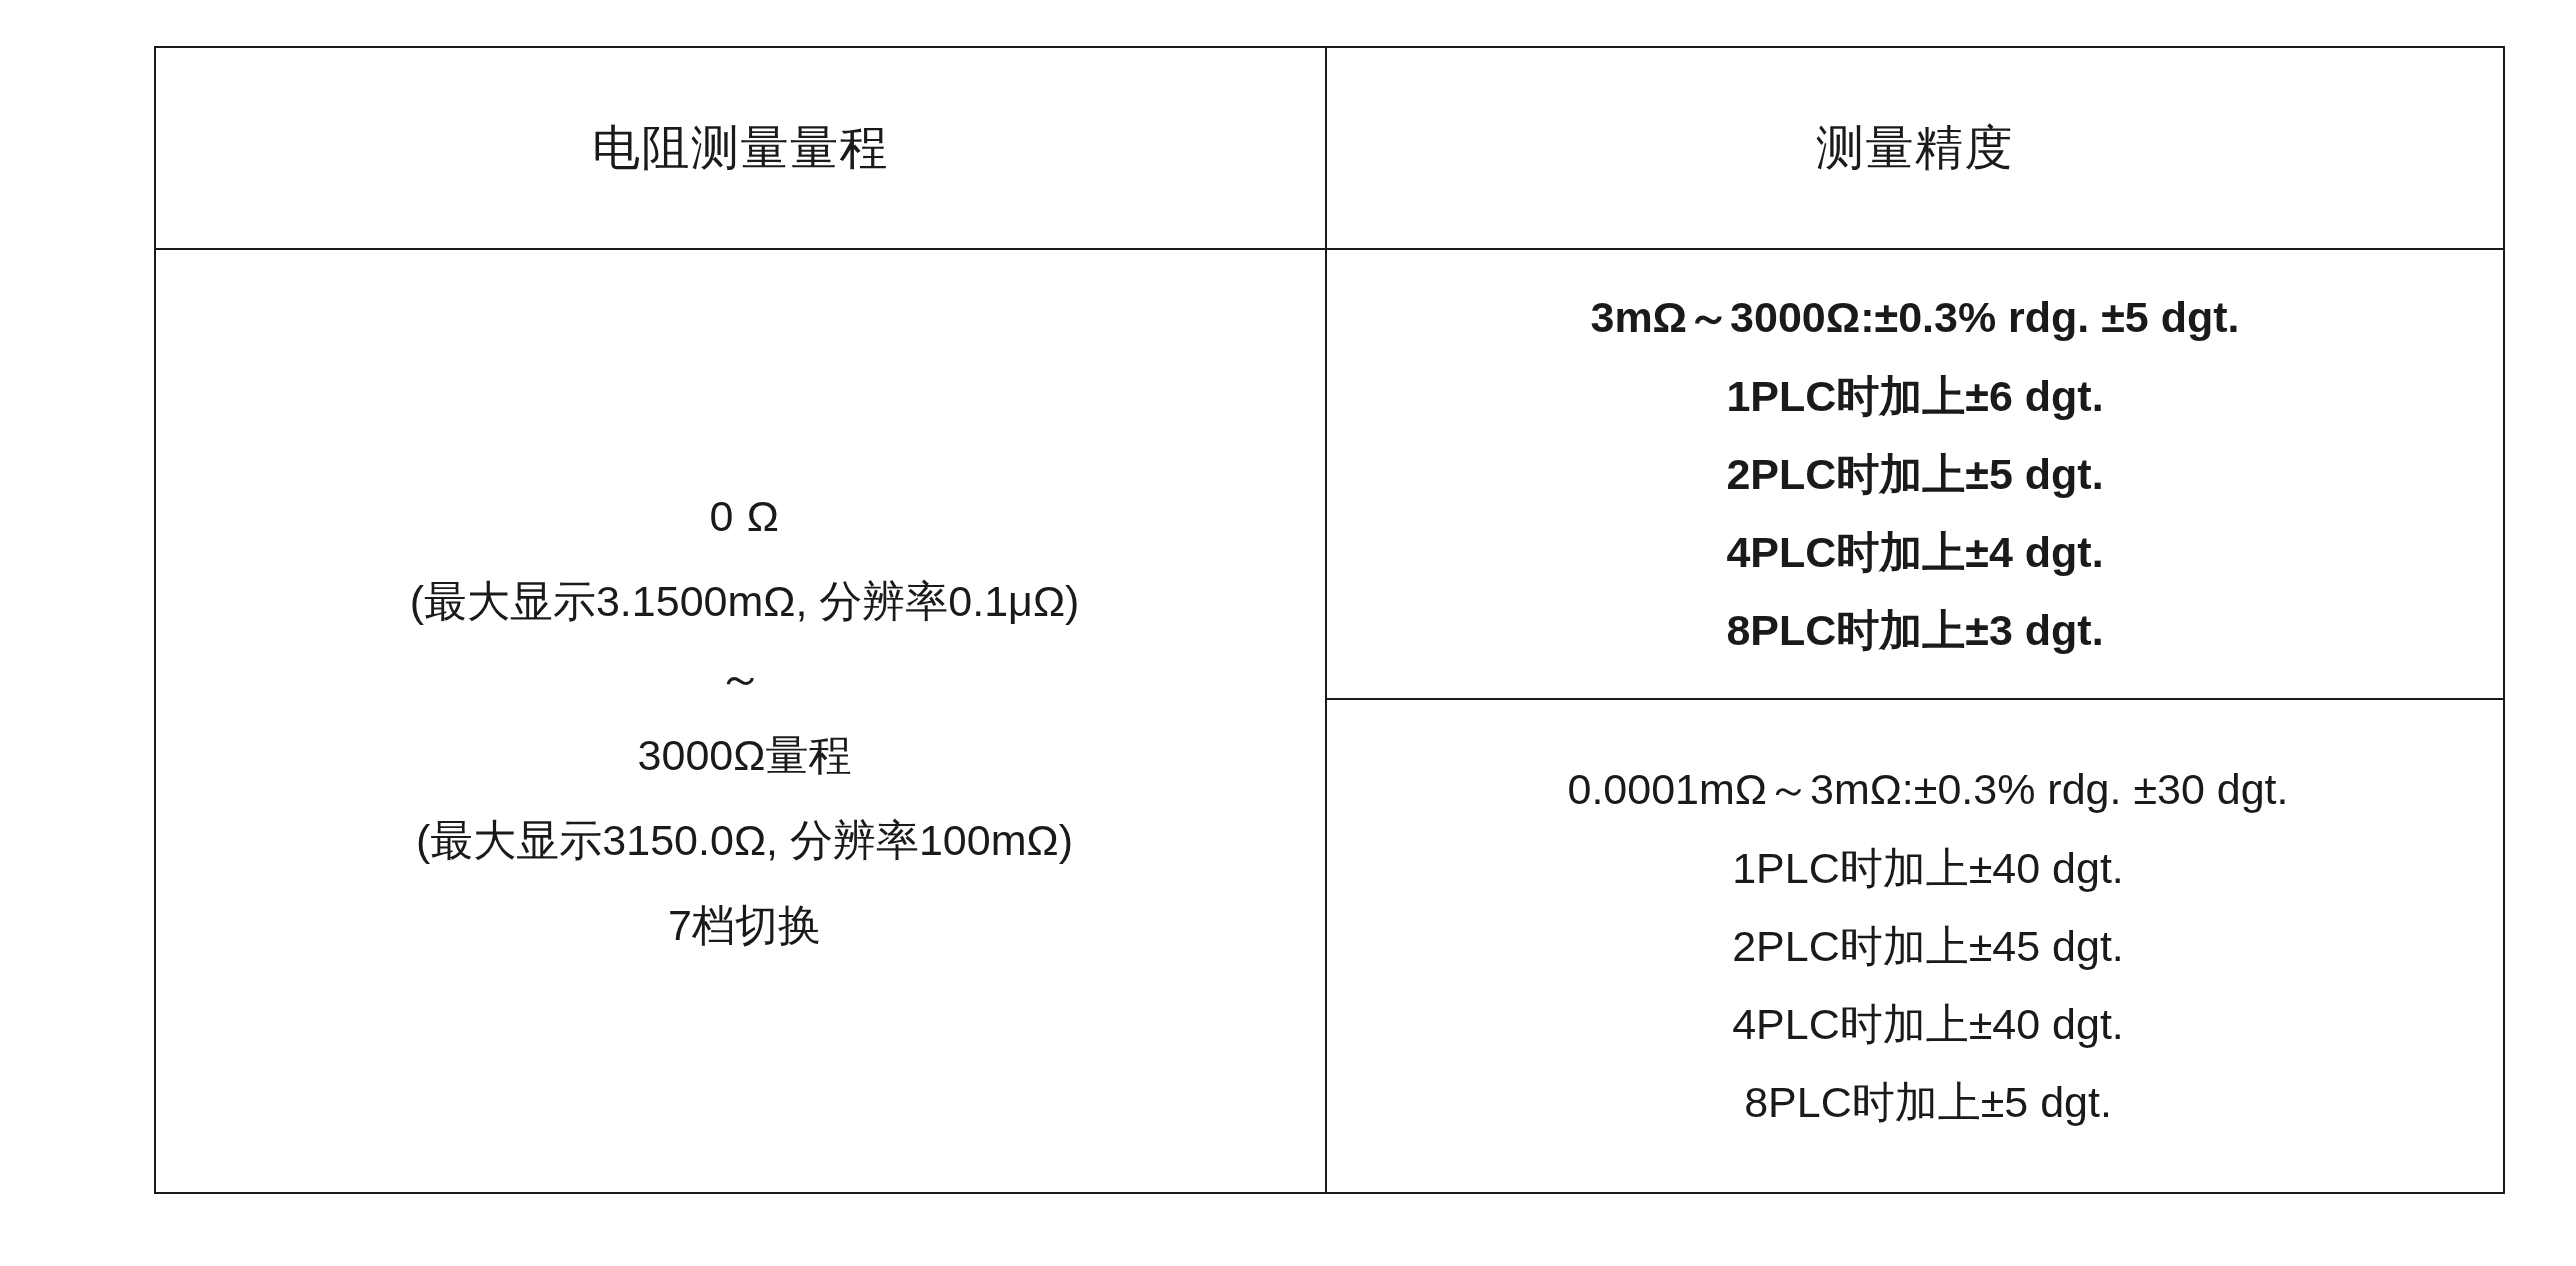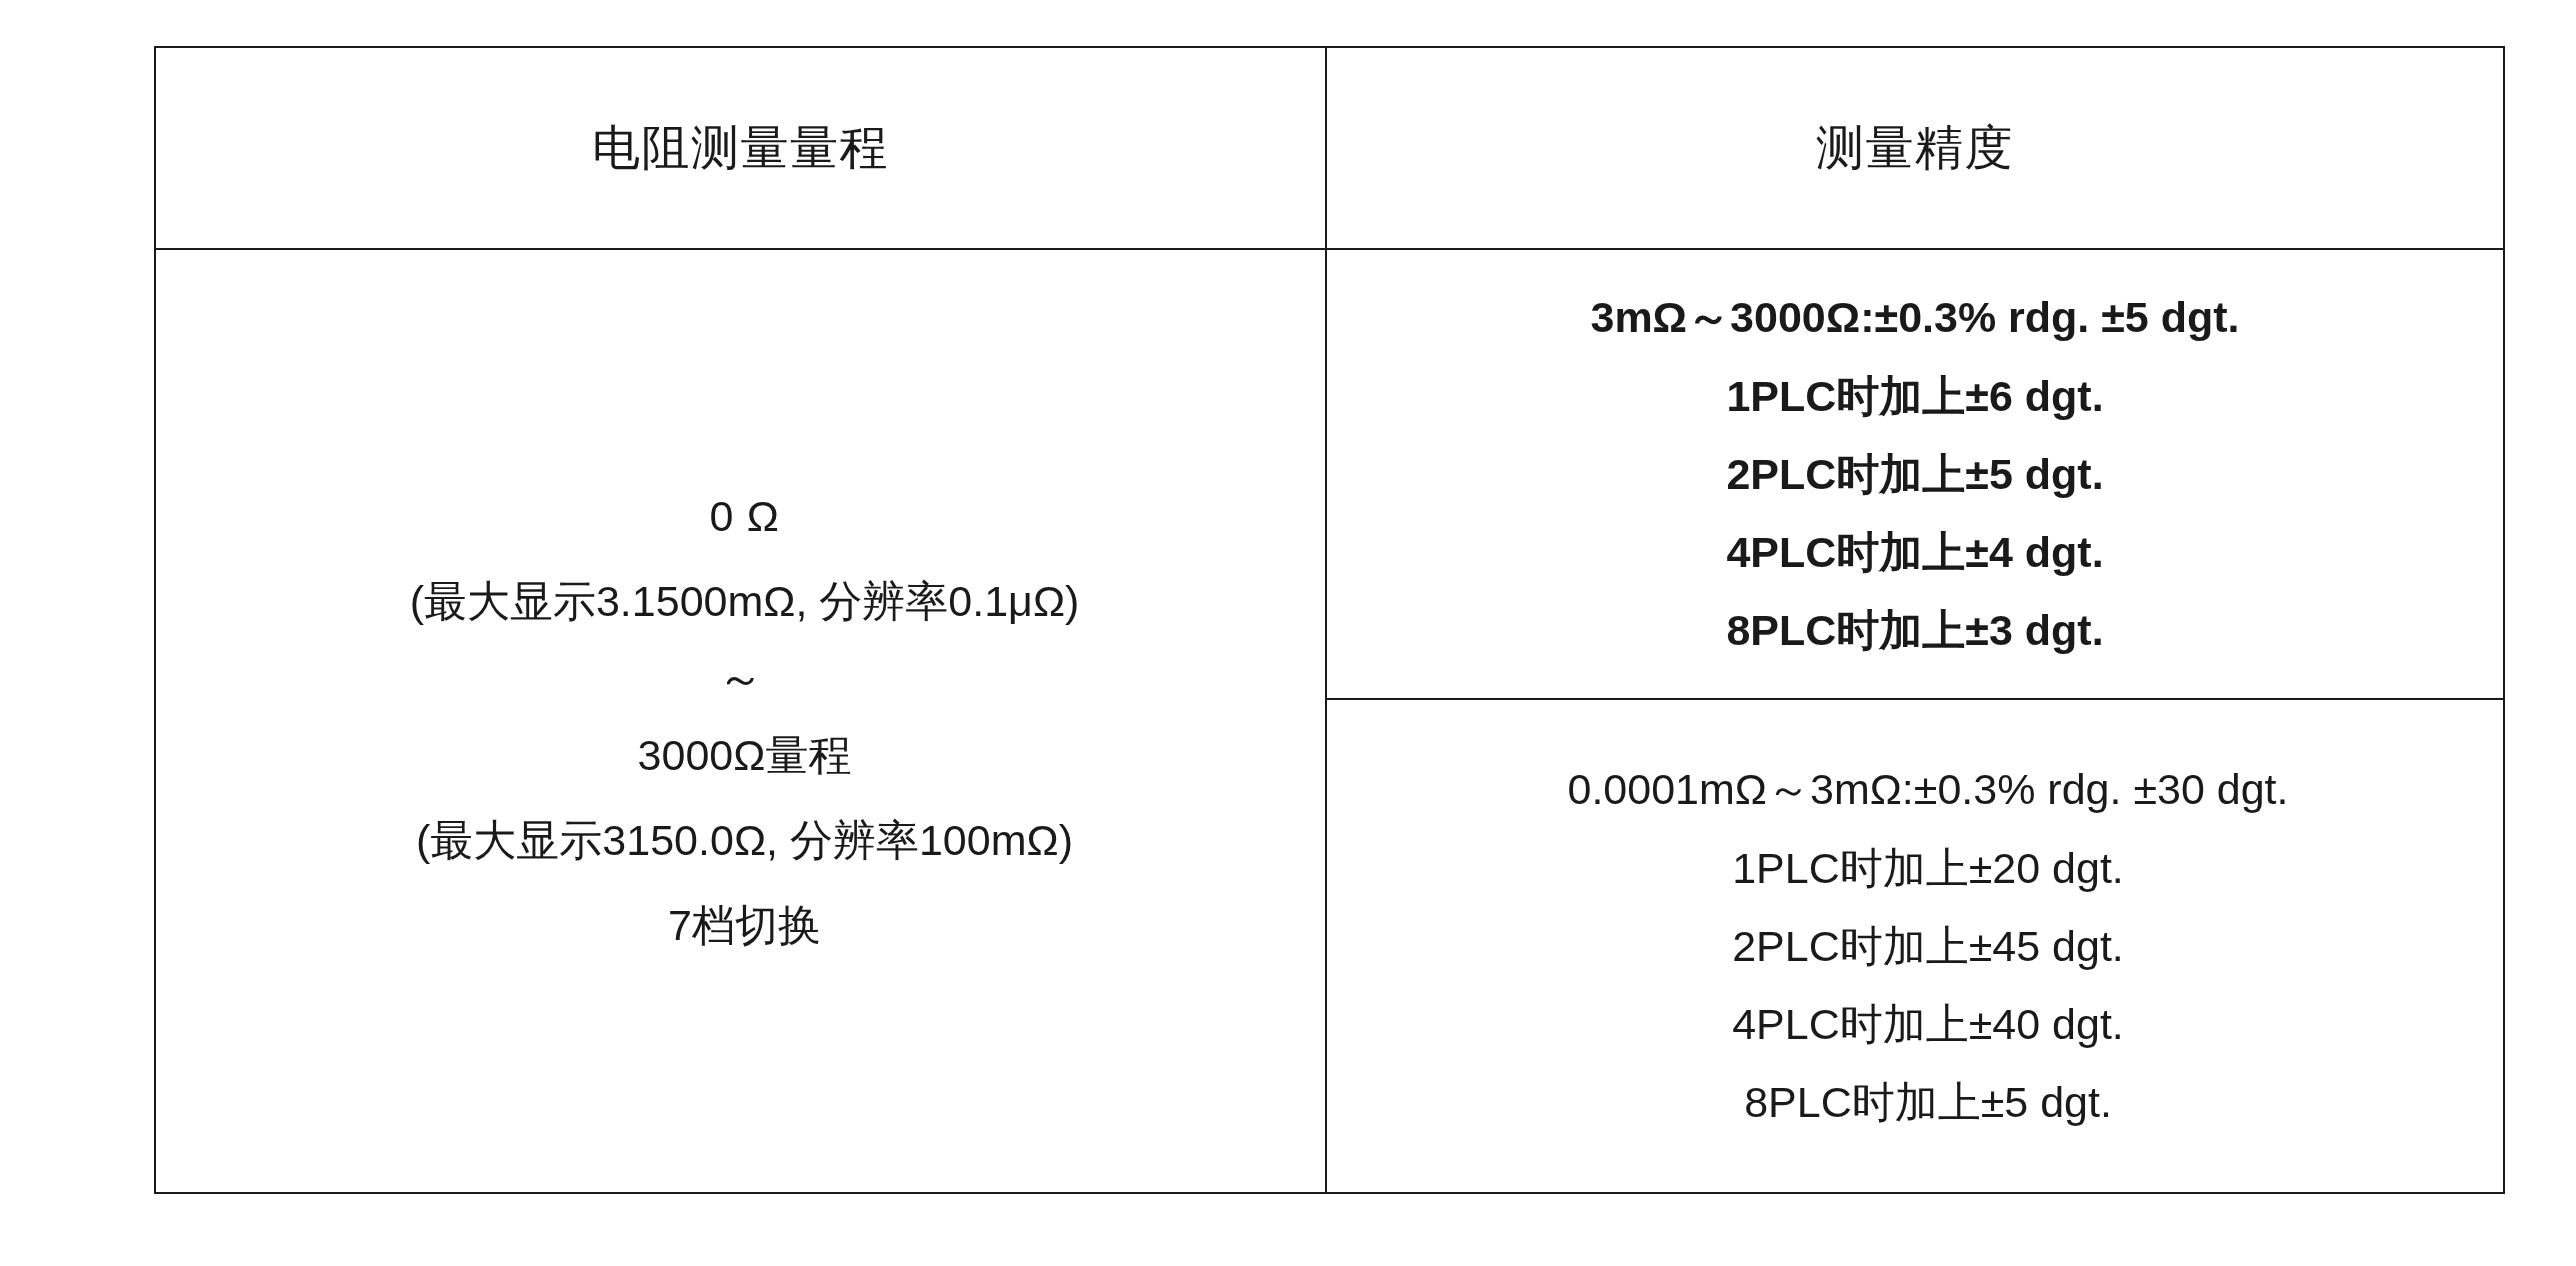--- a/index.html
+++ b/index.html
@@ -99,21 +99,21 @@
           <div class="head-line">3mΩ～3000Ω:±0.3% rdg. ±5 dgt.</div>
           <div class="sub-line">1PLC时加上±6 dgt.</div>
           <div class="sub-line">2PLC时加上±5 dgt.</div>
           <div class="sub-line">4PLC时加上±4 dgt.</div>
           <div class="sub-line">8PLC时加上±3 dgt.</div>
         </td>
       </tr>
       <tr>
         <td class="acc-cell bottom">
           <div class="head-line">0.0001mΩ～3mΩ:±0.3% rdg. ±30 dgt.</div>
-          <div class="sub-line">1PLC时加上±20 dgt.</div>
+          <div class="sub-line">1PLC时加上±40 dgt.</div>
           <div class="sub-line">2PLC时加上±45 dgt.</div>
           <div class="sub-line">4PLC时加上±40 dgt.</div>
           <div class="sub-line">8PLC时加上±5 dgt.</div>
         </td>
       </tr>
     </tbody>
   </table>
 </div>
 
 

